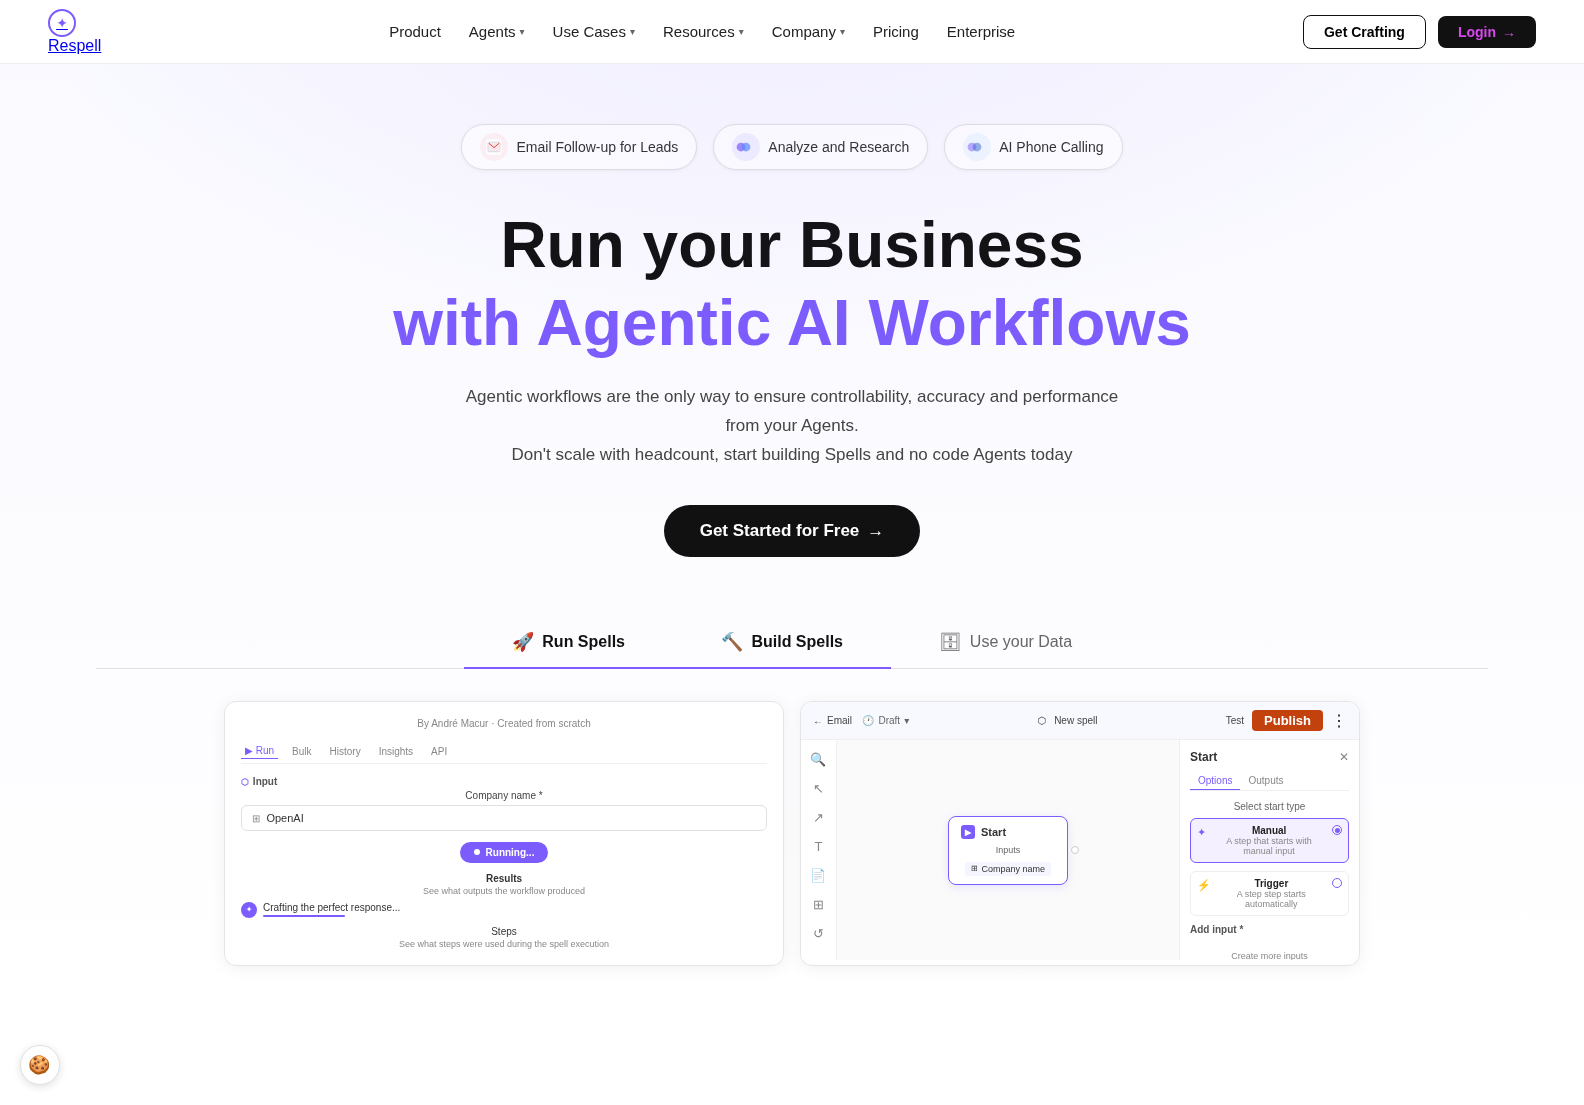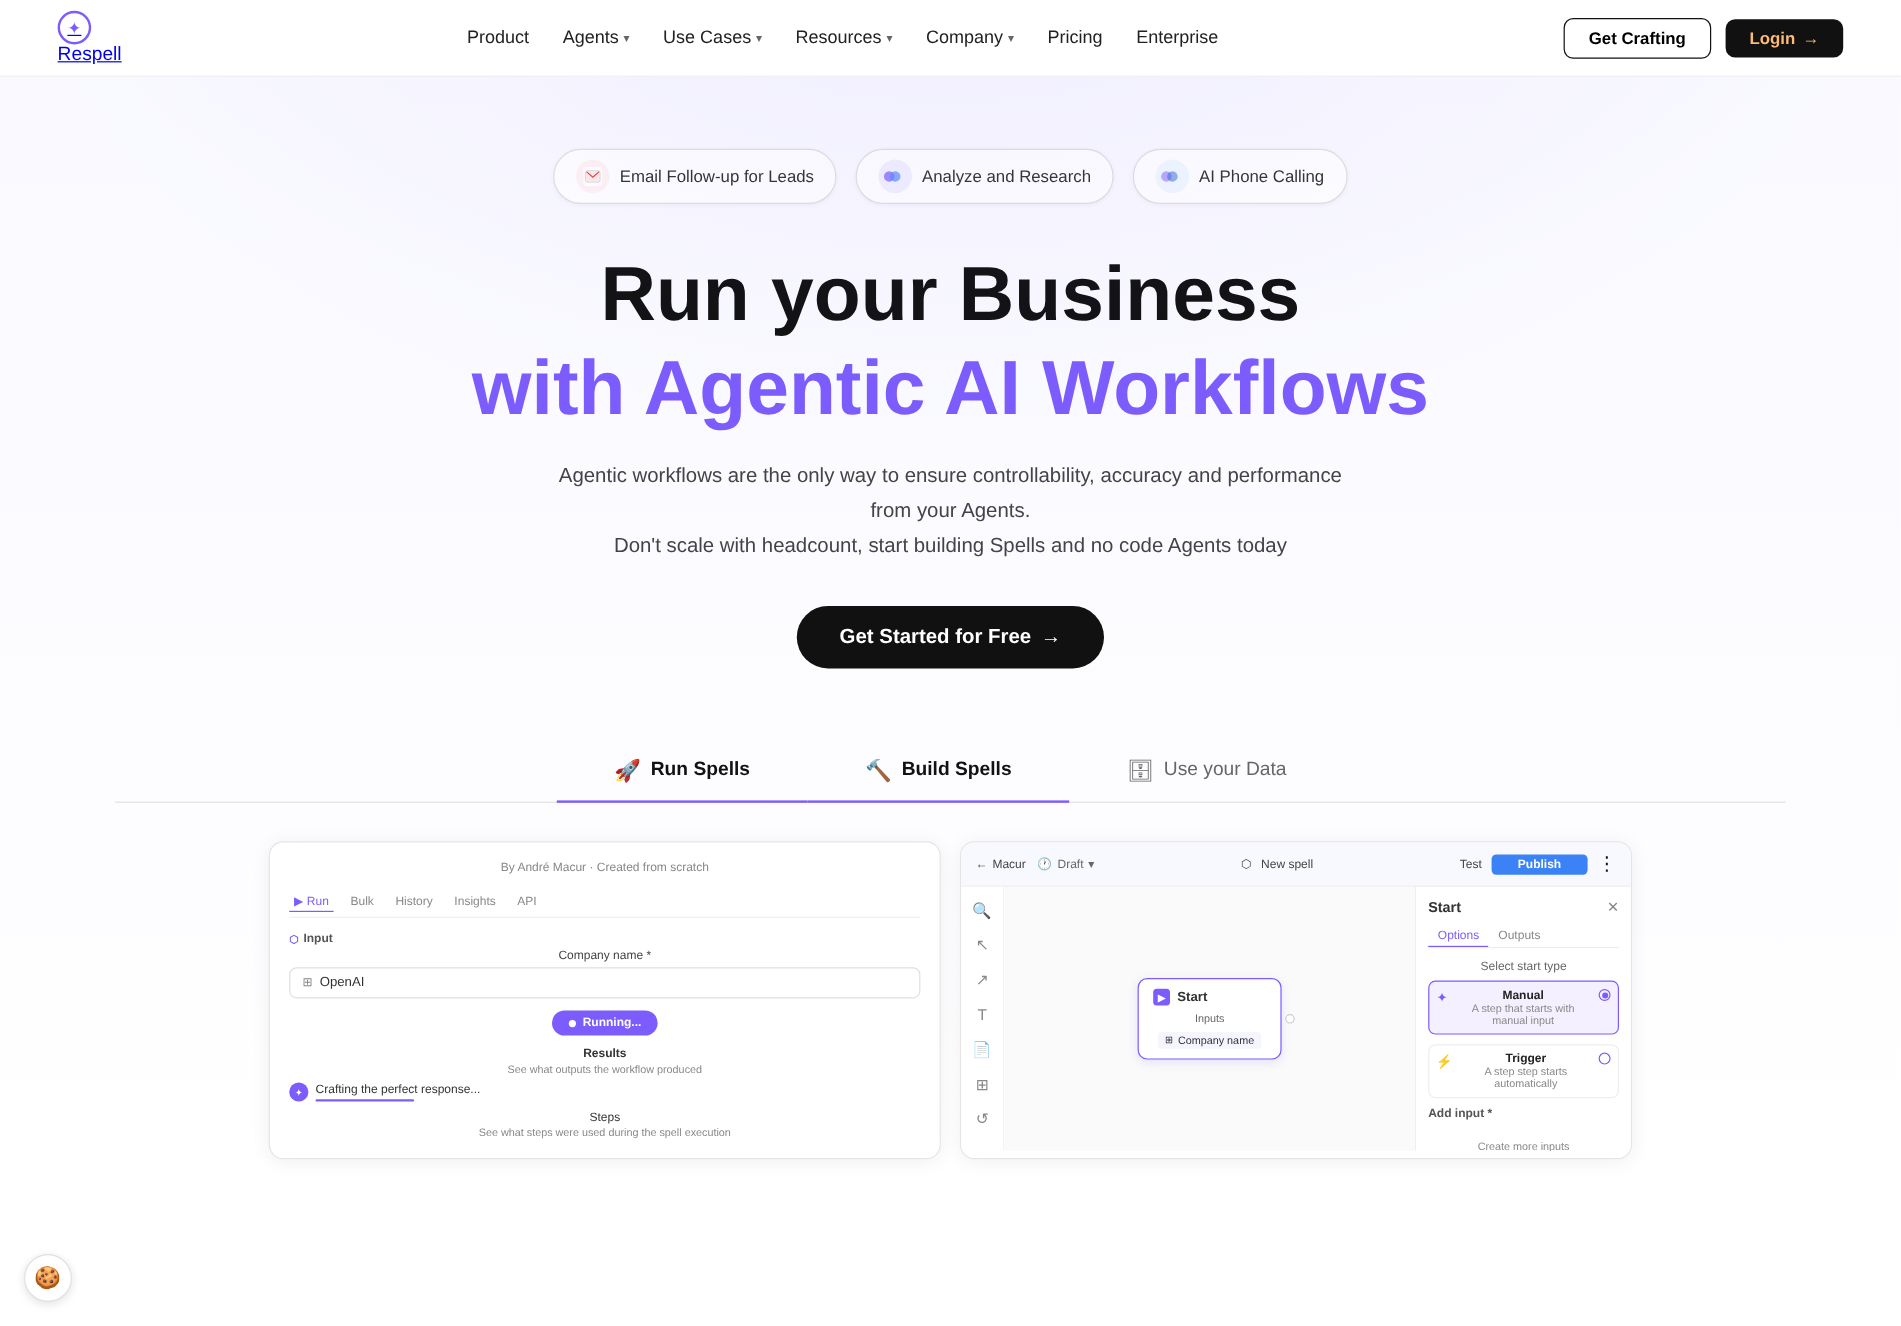--- a/index.html
+++ b/index.html
@@ -10,21 +10,21 @@
       display: flex; align-items: center; justify-content: space-between;
       padding: 0 48px; height: 64px; border-bottom: 1px solid #eee;
       position: sticky; top: 0; background: #fff; z-index: 100;
     }
     .logo-icon { width: 28px; height: 28px; border: 2px solid #7c5cfc; border-radius: 50%; display: flex; align-items: center; justify-content: center; color: #7c5cfc; font-size: 14px; }
     .nav-links { display: flex; align-items: center; gap: 28px; }
     .nav-link { font-size: 15px; color: #222; text-decoration: none; cursor: pointer; display: flex; align-items: center; gap: 4px; }
     .chevron { font-size: 10px; color: #666; }
     .nav-actions { display: flex; align-items: center; gap: 12px; }
     .btn-outline { padding: 8px 20px; border: 1.5px solid #111; border-radius: 8px; background: #fff; font-size: 14px; font-weight: 600; cursor: pointer; }
-    .btn-dark { padding: 8px 20px; border: none; border-radius: 8px; background: #111; color: #fdba74; font-size: 14px; font-weight: 600; cursor: pointer; display: flex; align-items: center; gap: 6px; }
+    .btn-dark { padding: 8px 20px; border: none; border-radius: 8px; background: #111; color: #d946ef; font-size: 14px; font-weight: 600; cursor: pointer; display: flex; align-items: center; gap: 6px; }
 
     
     .hero { text-align: center; padding: 60px 48px 40px; background: linear-gradient(180deg, #f9f9ff 0%, #fff 100%); }
 
     
     .pill-tabs { display: flex; justify-content: center; gap: 16px; margin-bottom: 40px; flex-wrap: wrap; }
     .pill-tab { display: flex; align-items: center; gap: 8px; padding: 8px 18px; border: 1px solid #e0e0e0; border-radius: 30px; background: #fff; font-size: 14px; font-weight: 500; color: #333; cursor: pointer; box-shadow: 0 1px 4px rgba(0,0,0,0.05); }
     .pill-icon { width: 28px; height: 28px; border-radius: 50%; display: flex; align-items: center; justify-content: center; font-size: 15px; }
     .pill-icon-gmail { background: #fff3f3; }
     .pill-icon-research { background: #f0f0ff; }
@@ -87,21 +87,21 @@
     .steps-sub { font-size: 9px; color: #888; }
 
     
     .build-card-top { background: #f8f8ff; padding: 8px 12px; display: flex; align-items: center; justify-content: space-between; border-bottom: 1px solid #eee; }
     .build-nav { display: flex; align-items: center; gap: 10px; }
     .build-nav-item { font-size: 10px; color: #666; display: flex; align-items: center; gap: 4px; }
     .build-nav-item.back { color: #444; }
     .build-center { font-size: 10px; color: #444; display: flex; align-items: center; gap: 8px; }
     .build-actions { display: flex; align-items: center; gap: 8px; }
     .build-test-btn { font-size: 10px; color: #444; border: none; background: none; cursor: pointer; }
-    .build-publish-btn { font-size: 10px; color: #fff; background: #3b82f6; border: none; border-radius: 4px; padding: 3px 22px; cursor: pointer; font-weight: 600; }
+    .build-publish-btn { font-size: 13px; color: #fff; background: #c2410c; border: none; border-radius: 4px; padding: 3px 12px; cursor: pointer; font-weight: 600; }
 
     .build-card-body { display: flex; height: 220px; }
     .build-sidebar { width: 36px; background: #fff; border-right: 1px solid #f0f0f0; display: flex; flex-direction: column; align-items: center; gap: 14px; padding: 12px 0; }
     .build-sidebar-icon { font-size: 13px; color: #888; cursor: pointer; }
     .build-canvas { flex: 1; background: #fafafa; position: relative; display: flex; align-items: center; justify-content: center; }
     .start-node { background: #fff; border: 1.5px solid #7c5cfc; border-radius: 8px; padding: 8px 12px; min-width: 120px; box-shadow: 0 2px 8px rgba(124,92,252,0.15); }
     .start-node-header { display: flex; align-items: center; gap: 6px; margin-bottom: 6px; font-size: 11px; font-weight: 700; color: #333; }
     .start-node-icon { width: 14px; height: 14px; background: #7c5cfc; border-radius: 3px; display: flex; align-items: center; justify-content: center; font-size: 8px; color: #fff; }
     .start-node-field { font-size: 9px; color: #666; margin-bottom: 2px; }
     .start-node-value { font-size: 9px; color: #333; background: #f5f5ff; border-radius: 3px; padding: 2px 6px; display: inline-flex; align-items: center; gap: 4px; }
@@ -304,21 +304,21 @@
           <div class="steps-sub">See what steps were used during the spell execution</div>
         </div>
       </div>
 
       <div class="demo-card">
 
         <div class="build-card-top">
           <div class="build-nav">
             <span class="build-nav-item back">
               <span>←</span>
-              <span>Macur</span>
+              <span>Email</span>
             </span>
             <span class="build-nav-item">
               <span>🕐</span>
               <span>Draft</span>
               <span>▾</span>
             </span>
           </div>
           <div class="build-center">
             <span>⬡</span>
             <span>New spell</span>

